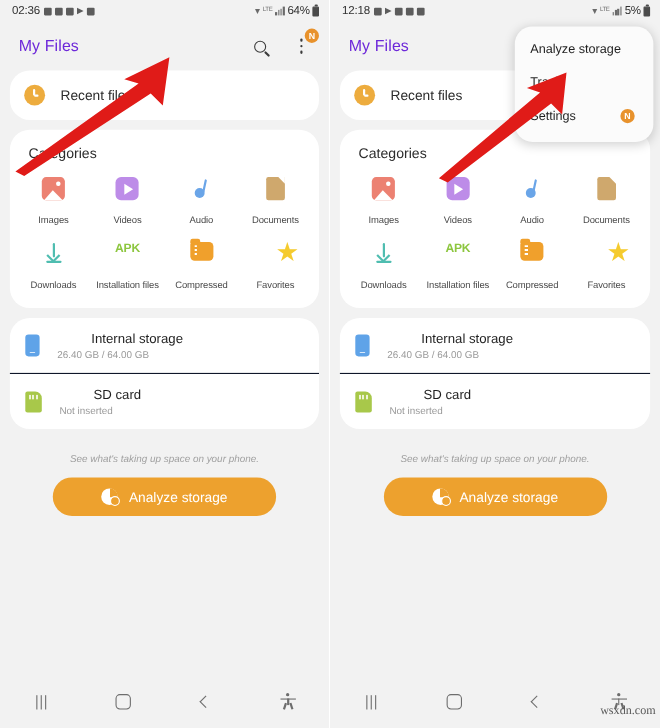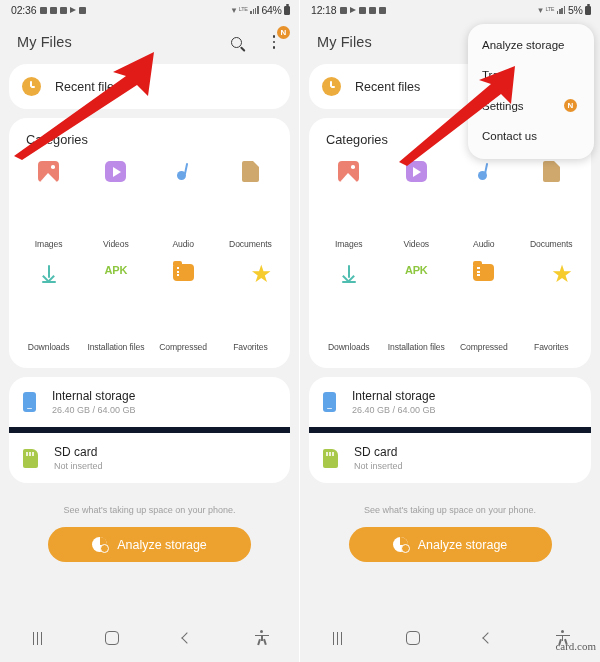--- a/index.html
+++ b/index.html
@@ -63,21 +63,21 @@
     width:2.6px; height:1.4px; background:#4a4a4a; border-radius:1px;
   }
 
   
   .appbar {
     height:44px; display:flex; align-items:center;
     justify-content:space-between;
     padding:0 14px 0 17px;
     background:#f2f2f2;
   }
-  .app-title { font-size:14.5px; color:#404040; letter-spacing:0.1px; }
+  .app-title { font-size:14.5px; color:#6d28d9; letter-spacing:0.1px; }
   .appbar-actions { display:flex; align-items:center; gap:16px; }
   .icon-btn {
     width:22px; height:22px; position:relative;
     display:flex; align-items:center; justify-content:center;
     cursor:pointer;
   }
   .search-glyph {
     width:11px; height:11px; border:1.6px solid #3c3c3c;
     border-radius:50%; position:relative;
   }
@@ -140,21 +140,21 @@
     display:flex; flex-direction:column; align-items:center;
     cursor:pointer;
   }
   .cat-ic-wrap {
     width:27px; height:27px;
     display:flex; justify-content:center;
     margin-bottom:7px;
   }
   .cat-label {
     font-size:8.6px; color:#4a4a4a; text-align:center;
-    line-height:1.25; letter-spacing:-0.1px;margin-top:44px;
+    line-height:1.25; letter-spacing:-0.1px;
   }
 
   
   .ic-images {
     width:21px;height:21px;border-radius:4px;background:#ec8172;
     position:relative;overflow:hidden;
   }
   .ic-images:before{
     content:"";position:absolute;bottom:0;left:2px;
     width:0;height:0;border-left:8px solid transparent;
@@ -225,23 +225,23 @@
   }
   .ic-star {
     width:0;height:0;color:#f5cb2e;font-size:24px;line-height:0.85;
   }
 
   
   .stor-row {
     display:flex; align-items:center;
     padding:12px 14px; cursor:pointer;
   }
-  .stor-row + .stor-row { border-top:6px solid #0f172a; }
+  .stor-row + .stor-row { border-top:1px solid #0f172a; }
   .stor-text { margin-left:16px; }
-  .stor-title { font-size:12px; color:#1f1f1f; margin-bottom:2px; }
+  .stor-title { font-size:12px; color:#1f1f1f; margin-bottom:2px;margin-left:31px; }
   .stor-sub { font-size:9px; color:#9a9a9a; }
   .ic-phone {
     width:13px;height:20px;background:#5fa3e8;border-radius:3px;
     position:relative;flex:none;
   }
   .ic-phone:after{
     content:"";position:absolute;bottom:3px;left:4px;
     width:5px;height:1.6px;background:#d9e9fa;border-radius:1px;
   }
   .ic-sd {
@@ -250,21 +250,21 @@
   }
   .ic-sd:after{
     content:"";position:absolute;top:3.5px;left:3px;
     width:9px;height:4px;
     background:repeating-linear-gradient(90deg,#eef3d7 0 1.8px,transparent 1.8px 3.2px);
   }
 
   
   .analyze-wrap { text-align:center; padding-top:13px; }
   .analyze-hint {
-    font-size:9px; color:#a0a0a0; margin-bottom:12px;
+    font-size:9px; color:#a0a0a0; margin-bottom:12px;font-style:italic;
   }
   .analyze-btn {
     display:inline-flex; align-items:center; justify-content:center;
     gap:10px;
     background:#eda12e; color:#ffffff;
     border:none; border-radius:22px;
     height:35px; width:203px;
     font-size:12.5px; font-family:"Liberation Sans", sans-serif;
     cursor:pointer;
   }
@@ -668,23 +668,20 @@
       <div class="menu-item">
         <span>Analyze storage</span>
       </div>
       <div class="menu-item">
         <span>Trash</span>
       </div>
       <div class="menu-item">
         <span>Settings</span>
         <span class="menu-badge">N</span>
       </div>
-      <div class="menu-item">
-        <span>Contact us</span>
-      </div>
     </div>
 
     <svg class="arrow" style="left:95px;top:62px;" width="125" height="105" viewBox="0 0 125 105">
       <path d="M4 100 L96 22 L84 18 L120 4 L116 42 L106 32 L12 104 Z" fill="#e01b18"></path>
     </svg>
 
     <div class="navbar">
       <div class="nav-item">
         <span class="nav-recents">
             <i></i>
@@ -702,16 +699,16 @@
         <span class="nav-access">
             <i></i>
             <s></s>
             <b></b>
             <u></u>
             <em></em>
           </span>
       </div>
     </div>
 
-    <div class="watermark">card.com</div>
+    <div class="watermark">wsxdn.com</div>
   </div>
 
 </div>
 
 </body></html>

